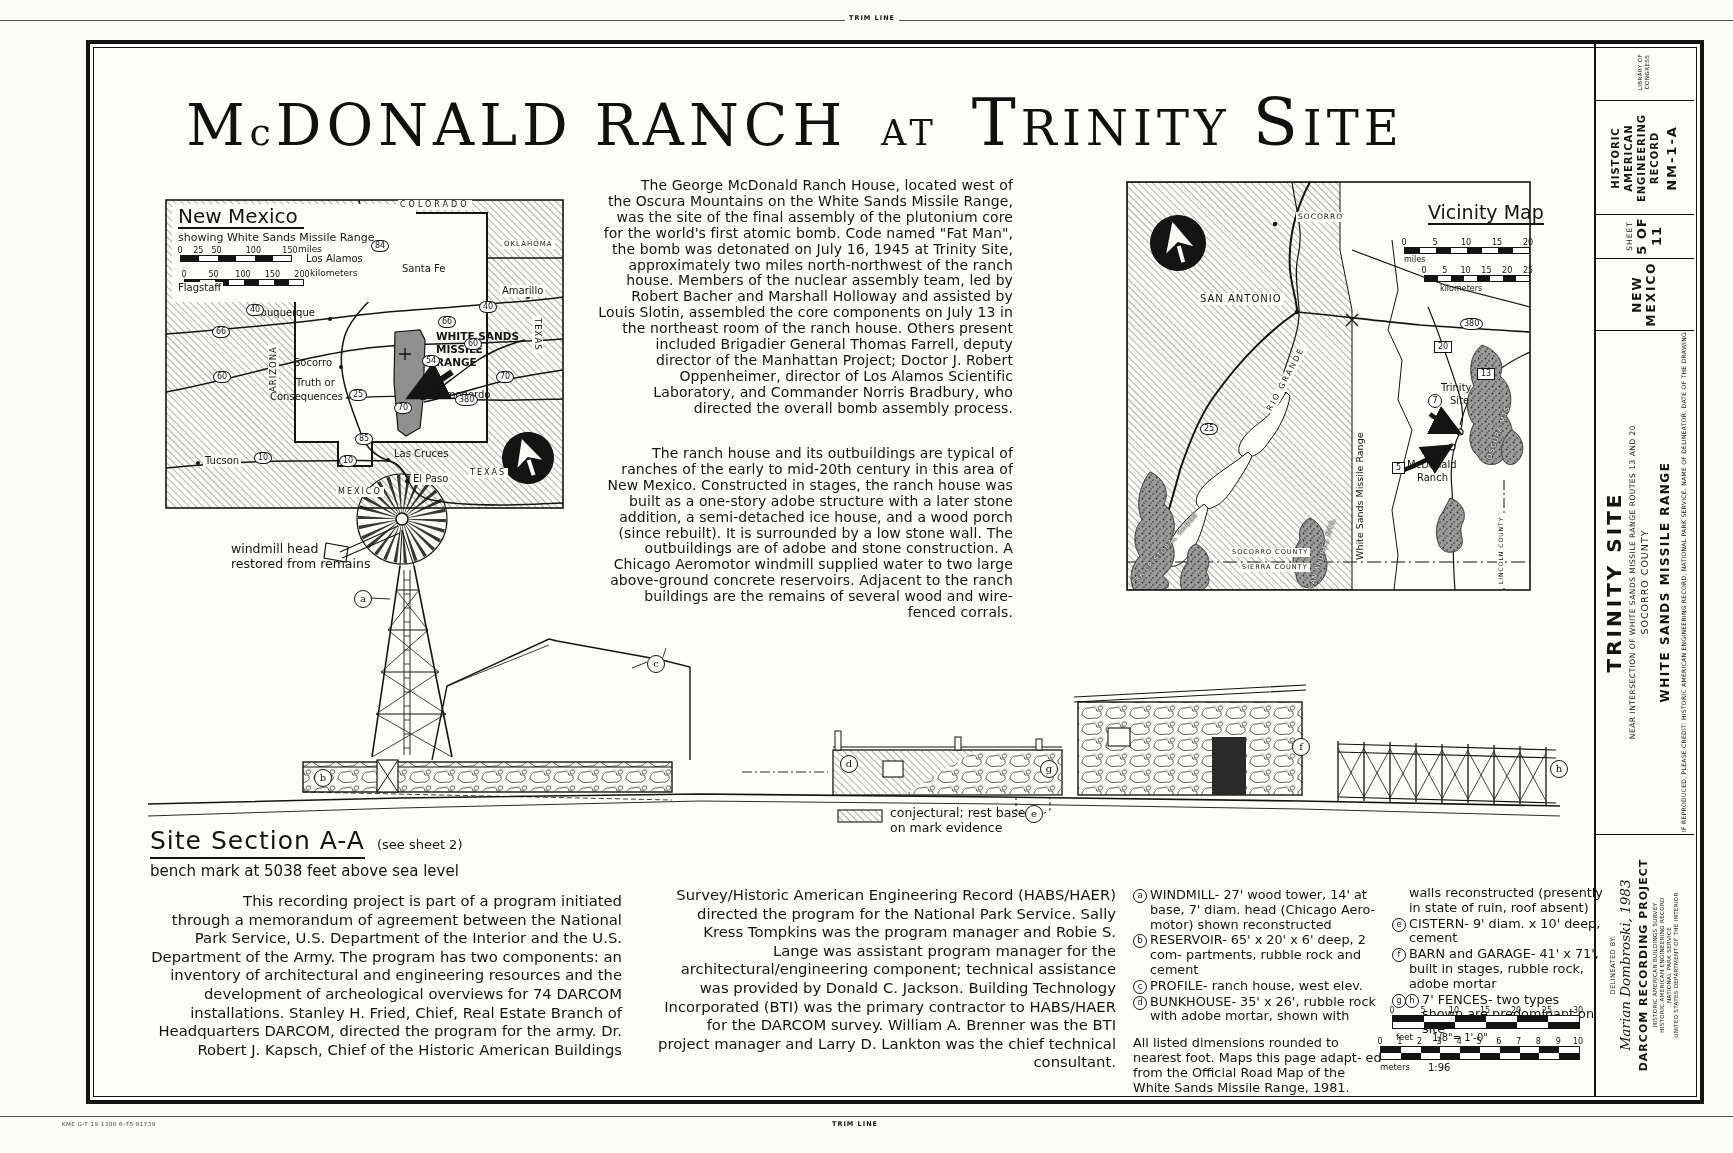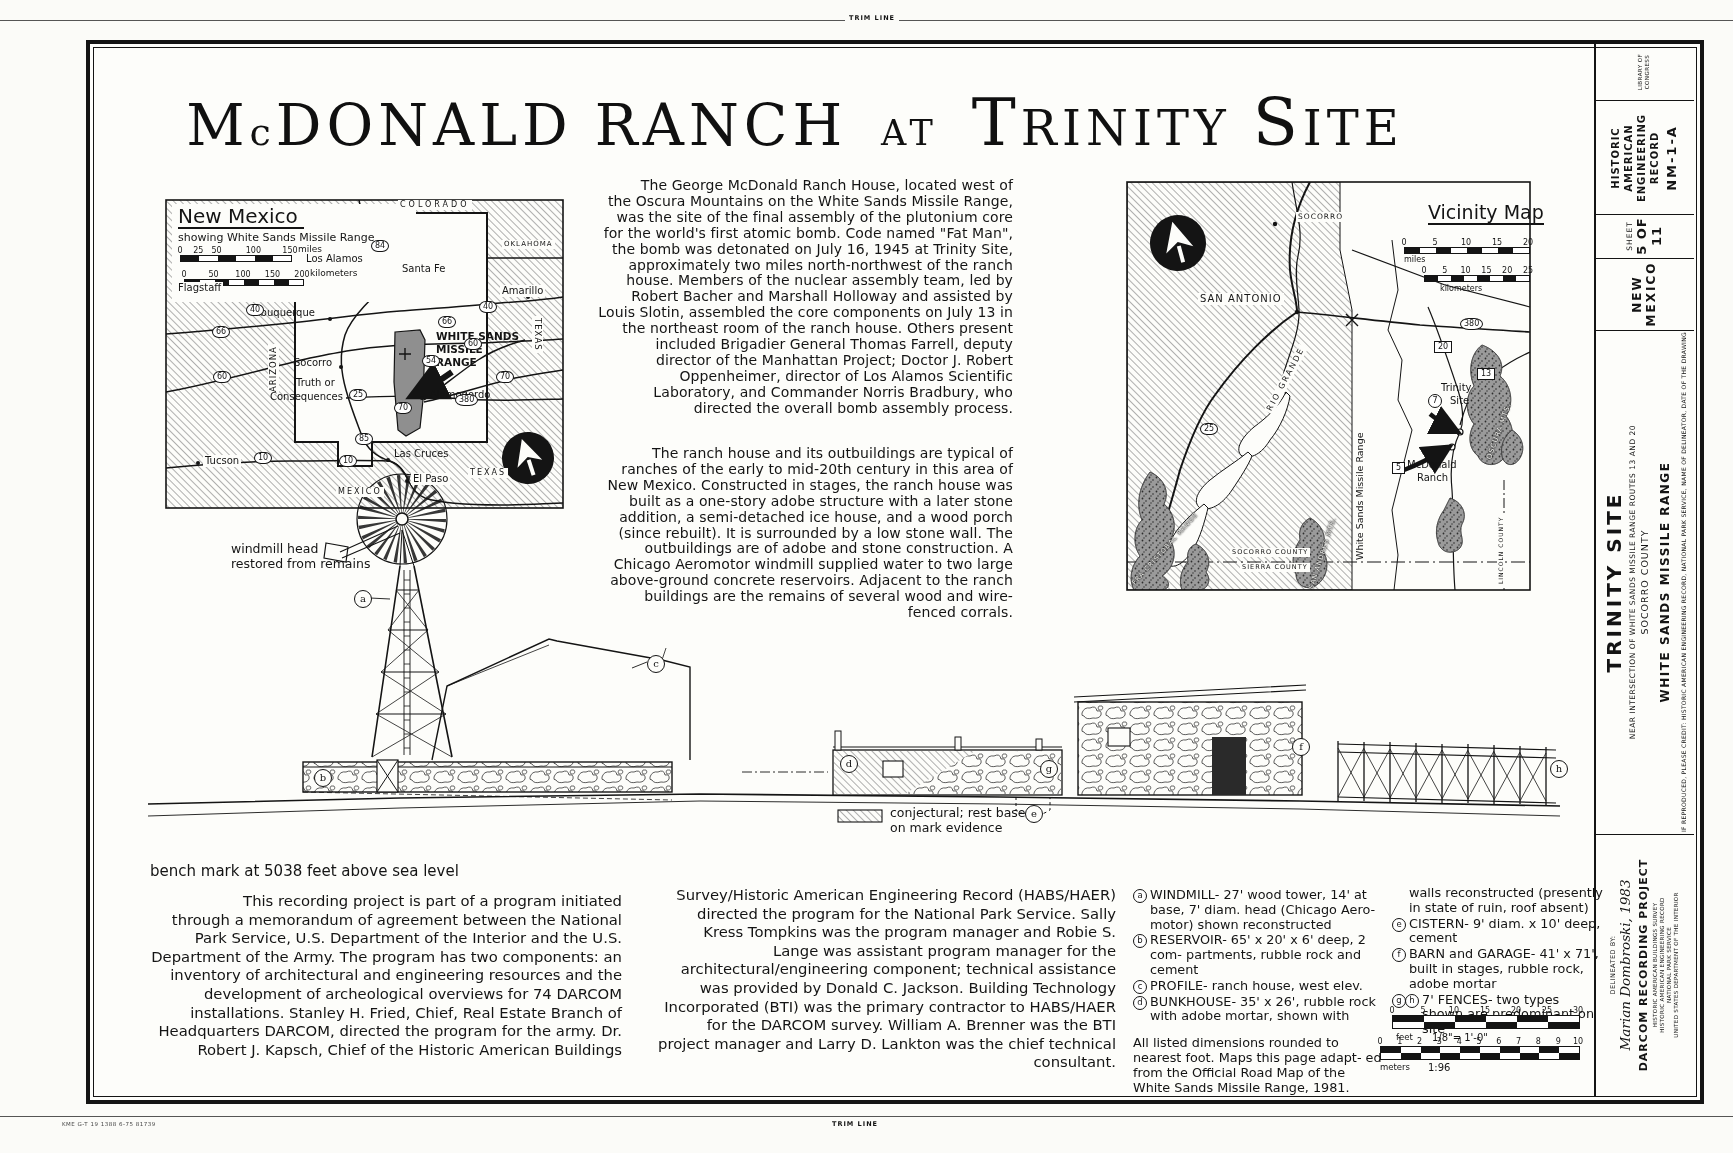--- a/index.html
+++ b/index.html
@@ -410,20 +410,23 @@
 
   <div class="hand para indent" style="left:597px;top:178px;width:416px">The George McDonald Ranch House, located west of the Oscura Mountains on the White Sands Missile Range, was the site of the final assembly of the plutonium core for the world's first atomic bomb. Code named "Fat Man", the bomb was detonated on July 16, 1945 at Trinity Site, approximately two miles north-northwest of the ranch house. Members of the nuclear assembly team, led by Robert Bacher and Marshall Holloway and assisted by Louis Slotin, assembled the core components on July 13 in the northeast room of the ranch house. Others present included Brigadier General Thomas Farrell, deputy director of the Manhattan Project; Doctor J. Robert Oppenheimer, director of Los Alamos Scientific Laboratory, and Commander Norris Bradbury, who directed the overall bomb assembly process.</div>
   <div class="hand para indent" style="left:597px;top:446px;width:416px">The ranch house and its outbuildings are typical of ranches of the early to mid-20th century in this area of New Mexico. Constructed in stages, the ranch house was built as a one-story adobe structure with a later stone addition, a semi-detached ice house, and a wood porch (since rebuilt). It is surrounded by a low stone wall. The outbuildings are of adobe and stone construction. A Chicago Aeromotor windmill supplied water to two large above-ground concrete reservoirs. Adjacent to the ranch buildings are the remains of several wood and wire-fenced corrals.</div>
 
   <div class="hand" style="left:231px;top:541px;font-size:12.5px">windmill head</div>
   <div class="hand" style="left:231px;top:556px;font-size:12.5px">restored from remains</div>
 
   <div class="hand" style="left:890px;top:805px;font-size:12.5px">conjectural; rest based</div>
   <div class="hand" style="left:890px;top:820px;font-size:12.5px">on mark evidence</div>
 
+  <div class="hand" style="left:150px;top:826px">
+    <span class="sec-title">Site Section A-A</span><span class="sec-note">(see sheet 2)</span>
+  </div>
   <div class="hand bench" style="left:150px;top:862px">bench mark at 5038 feet above sea level</div>
 
   <div class="hand bpara indent" style="left:150px;top:892px;width:472px">This recording project is part of a program initiated through a memorandum of agreement between the National Park Service, U.S. Department of the Interior and the U.S. Department of the Army. The program has two components: an inventory of architectural and engineering resources and the development of archeological overviews for 74 DARCOM installations. Stanley H. Fried, Chief, Real Estate Branch of Headquarters DARCOM, directed the program for the army. Dr. Robert J. Kapsch, Chief of the Historic American Buildings</div>
   <div class="hand bpara" style="left:658px;top:886px;width:458px">Survey/Historic American Engineering Record (HABS/HAER) directed the program for the National Park Service. Sally Kress Tompkins was the program manager and Robie S. Lange was assistant program manager for the architectural/engineering component; technical assistance was provided by Donald C. Jackson. Building Technology Incorporated (BTI) was the primary contractor to HABS/HAER for the DARCOM survey. William A. Brenner was the BTI project manager and Larry D. Lankton was the chief technical consultant.</div>
 
   <div class="lg-col" style="left:1133px;top:888px;width:253px">
     <div class="lg-item"><span class="lg-badge">a</span><span>WINDMILL- 27' wood tower, 14' at base, 7' diam. head (Chicago Aero- motor) shown reconstructed</span></div>
     <div class="lg-item"><span class="lg-badge">b</span><span>RESERVOIR- 65' x 20' x 6' deep, 2 com- partments, rubble rock and cement</span></div>
     <div class="lg-item"><span class="lg-badge">c</span><span>PROFILE- ranch house, west elev.</span></div>
     <div class="lg-item"><span class="lg-badge">d</span><span>BUNKHOUSE- 35' x 26', rubble rock with adobe mortar,  shown with</span></div>

